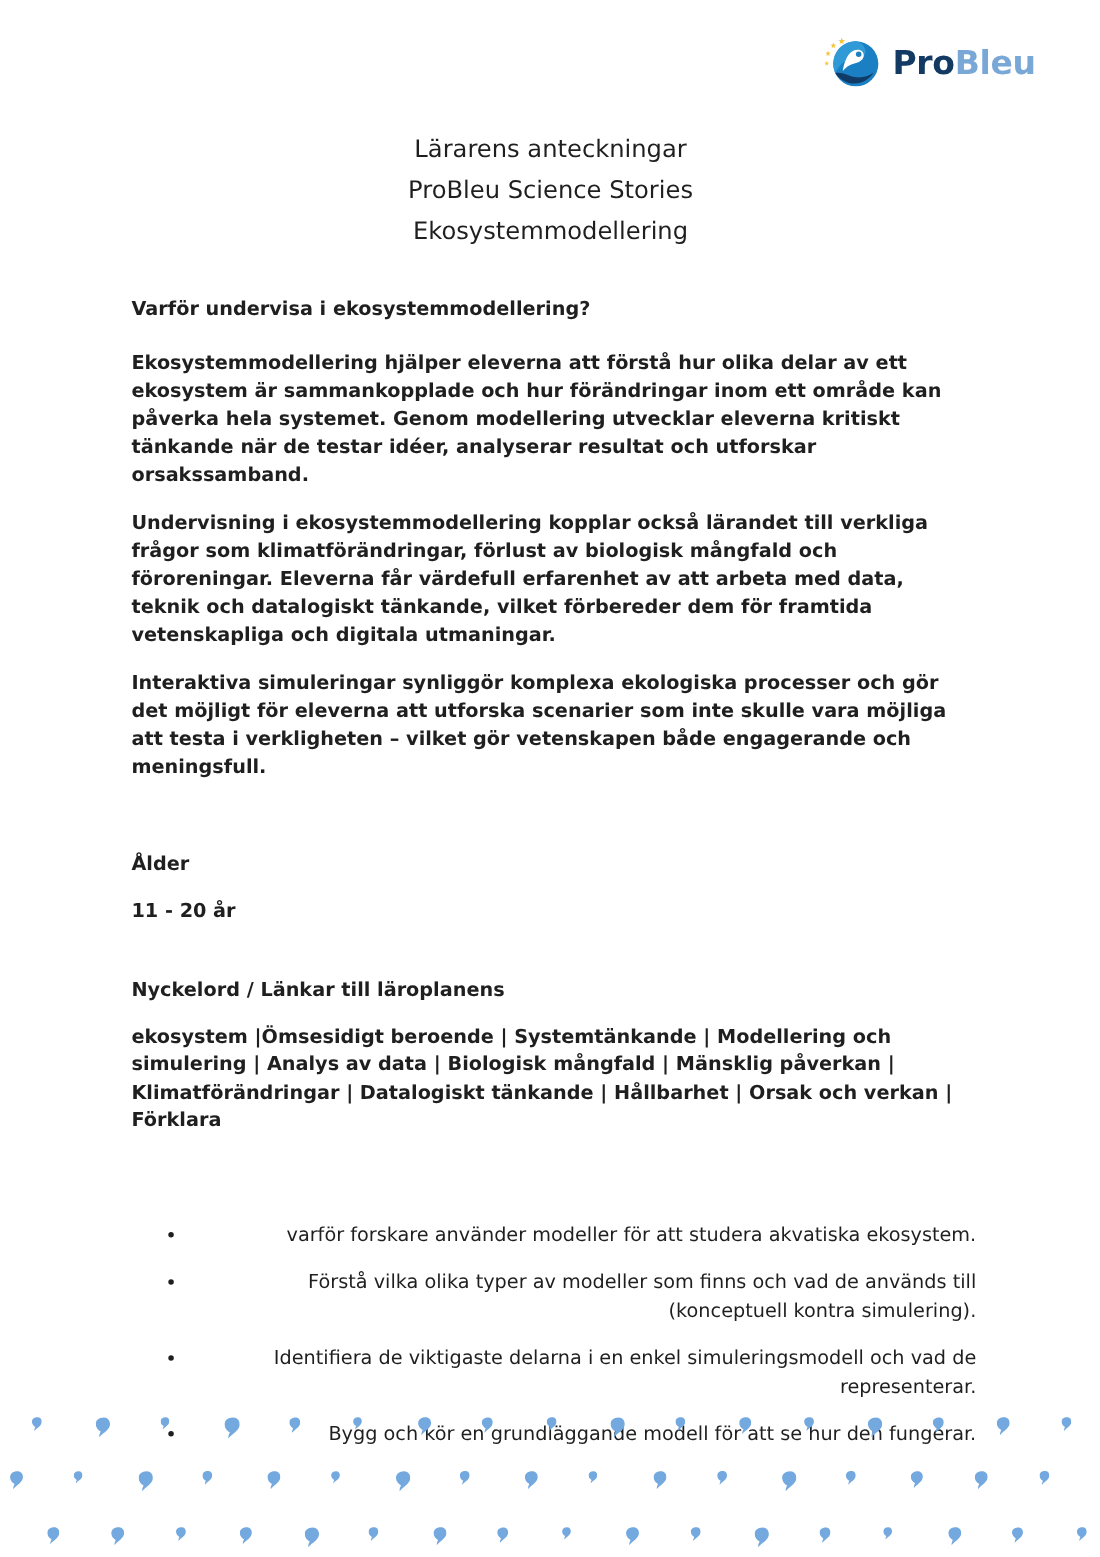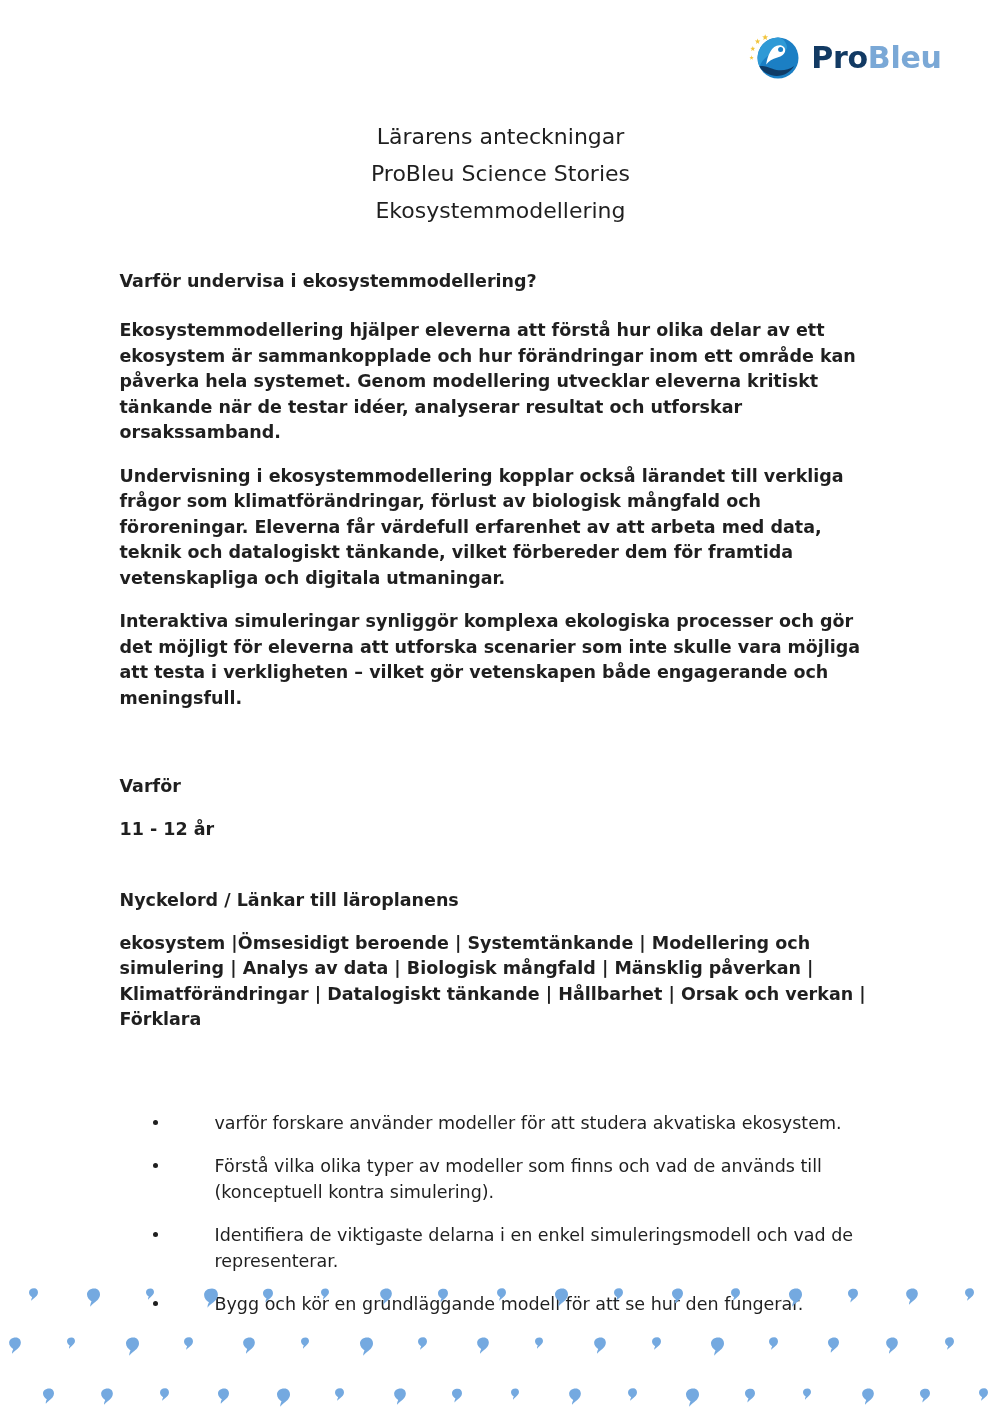--- a/index.html
+++ b/index.html
@@ -98,20 +98,21 @@
     width: 735px;
     margin-left: 33px;
   }
   ul.bullets li {
     position: relative;
     padding-left: 62px;
     font-size: 17.5px;
     line-height: 25.5px;
     margin-bottom: 18px;
     color: #1f1f1f;
+    text-align: right;
   }
   ul.bullets li:last-child { margin-bottom: 16px; }
   ul.bullets li .dot {
     position: absolute;
     left: 0;
     top: 9px;
     width: 5px;
     height: 5px;
     border-radius: 50%;
     background: #1f1f1f;
@@ -170,23 +171,23 @@
     <div class="gap-md"></div>
 
     <p class="para">Ekosystemmodellering hjälper eleverna att förstå hur olika delar av ett ekosystem är sammankopplade och hur förändringar inom ett område kan påverka hela systemet. Genom modellering utvecklar eleverna kritiskt tänkande när de testar idéer, analyserar resultat och utforskar orsakssamband.</p>
     <div class="gap-sm"></div>
     <p class="para">Undervisning i ekosystemmodellering kopplar också lärandet till verkliga frågor som klimatförändringar, förlust av biologisk mångfald och föroreningar. Eleverna får värdefull erfarenhet av att arbeta med data, teknik och datalogiskt tänkande, vilket förbereder dem för framtida vetenskapliga och digitala utmaningar.</p>
     <div class="gap-sm"></div>
     <p class="para">Interaktiva simuleringar synliggör komplexa ekologiska processer och gör det möjligt för eleverna att utforska scenarier som inte skulle vara möjliga att testa i verkligheten – vilket gör vetenskapen både engagerande och meningsfull.</p>
 
     <div class="gap-xl"></div>
 
-    <div class="h-sec">Varför</div>
+    <div class="h-sec">Ålder</div>
     <div class="gap-sm"></div>
-    <p class="para">11 - 12 år</p>
+    <p class="para">11 - 20 år</p>
 
     <div class="gap-lg"></div>
 
     <div class="h-sec">Nyckelord / Länkar till läroplanens</div>
     <div class="gap-sm"></div>
     <p class="para">ekosystem |Ömsesidigt beroende | Systemtänkande | Modellering och simulering | Analys av data | Biologisk mångfald | Mänsklig påverkan | Klimatförändringar | Datalogiskt tänkande | Hållbarhet | Orsak och verkan | Förklara</p>
 
     <div style="height:78px"></div>
 
     <ul class="bullets">

